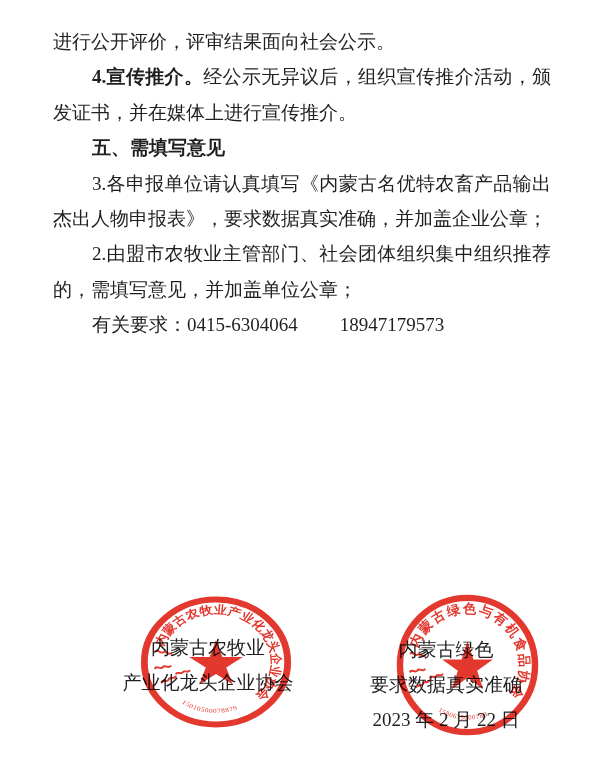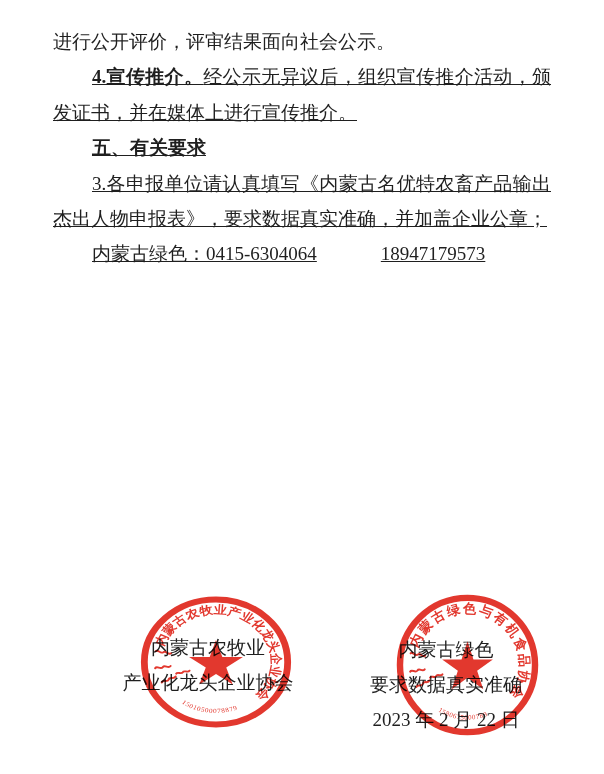--- a/index.html
+++ b/index.html
@@ -13,24 +13,24 @@
   }
   .body-text{
     position:absolute;
     left:53px;top:0;width:498px;
     padding-top:24px;
     font-size:19px;
     line-height:35.4px;
     text-align:justify;
   }
   .body-text p{margin:0;}
-  .indent{text-indent:39px;text-decoration:underline;}
+  .indent{text-indent:39px;}
   .bold{font-weight:bold;}
   .attach{margin-top:35px;}
-  .phone2{margin-left:64px;}
+  .phone2{margin-left:42px;}
   .sig-block{
     position:absolute;
     text-align:center;
     font-size:19px;
     line-height:35.2px;
     z-index:1;
   }
   .sig-left{left:118px;top:630px;width:180px;}
   .sig-right{left:357px;top:632px;width:178px;}
   .seal{
@@ -43,23 +43,24 @@
   .seal-right{left:394px;top:592px;width:147px;height:146px;}
 </style>
 </head>
 <body>
 
 <div class="page">
 
   <div class="body-text">
     <p>进行公开评价，评审结果面向社会公示。</p>
     <p class="indent"><span class="bold">4.宣传推介。</span><span>经公示无异议后，组织宣传推介活动，颁发证书，并在媒体上进行宣传推介。</span></p>
-    <p class="indent bold">五、有关要求</p>
+    <p class="indent bold">五、需填写意见</p>
     <p class="indent">3.各申报单位请认真填写《内蒙古名优特农畜产品输出杰出人物申报表》，要求数据真实准确，并加盖企业公章；</p>
-    <p class="indent"><span>内蒙古绿色：</span><span>0415-6304064</span><span class="phone2">18947179573</span></p>
+    <p class="indent">2.由盟市农牧业主管部门、社会团体组织集中组织推荐的，需填写意见，并加盖单位公章；</p>
+    <p class="indent"><span>有关要求：</span><span>0415-6304064</span><span class="phone2">18947179573</span></p>
   </div>
 
   <div class="sig-block sig-left">
     <div>内蒙古农牧业</div>
     <div>产业化龙头企业协会</div>
   </div>
 
   <div class="sig-block sig-right">
     <div>内蒙古绿色</div>
     <div>要求数据真实准确</div>

